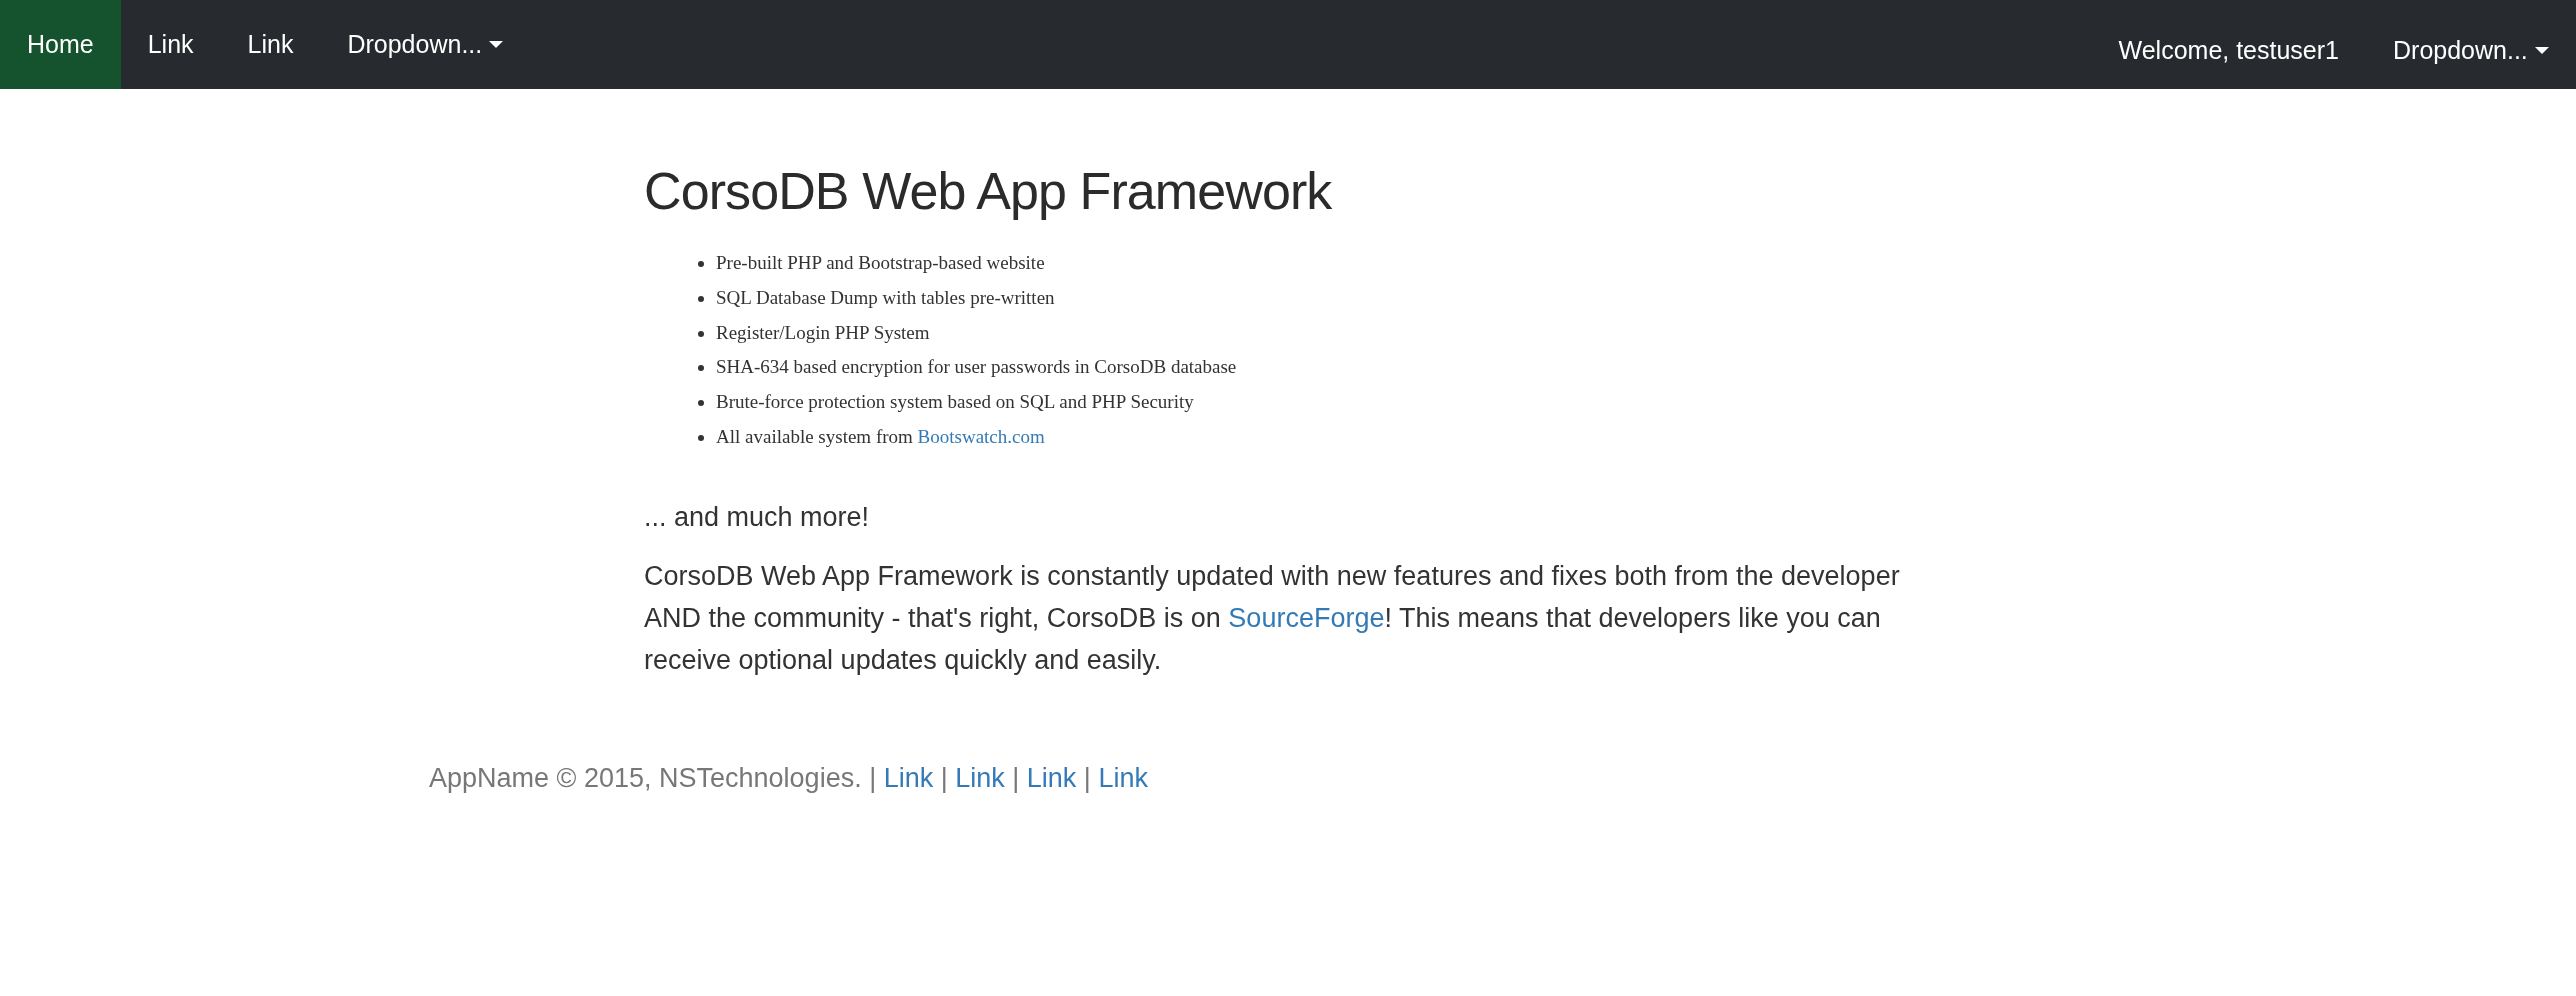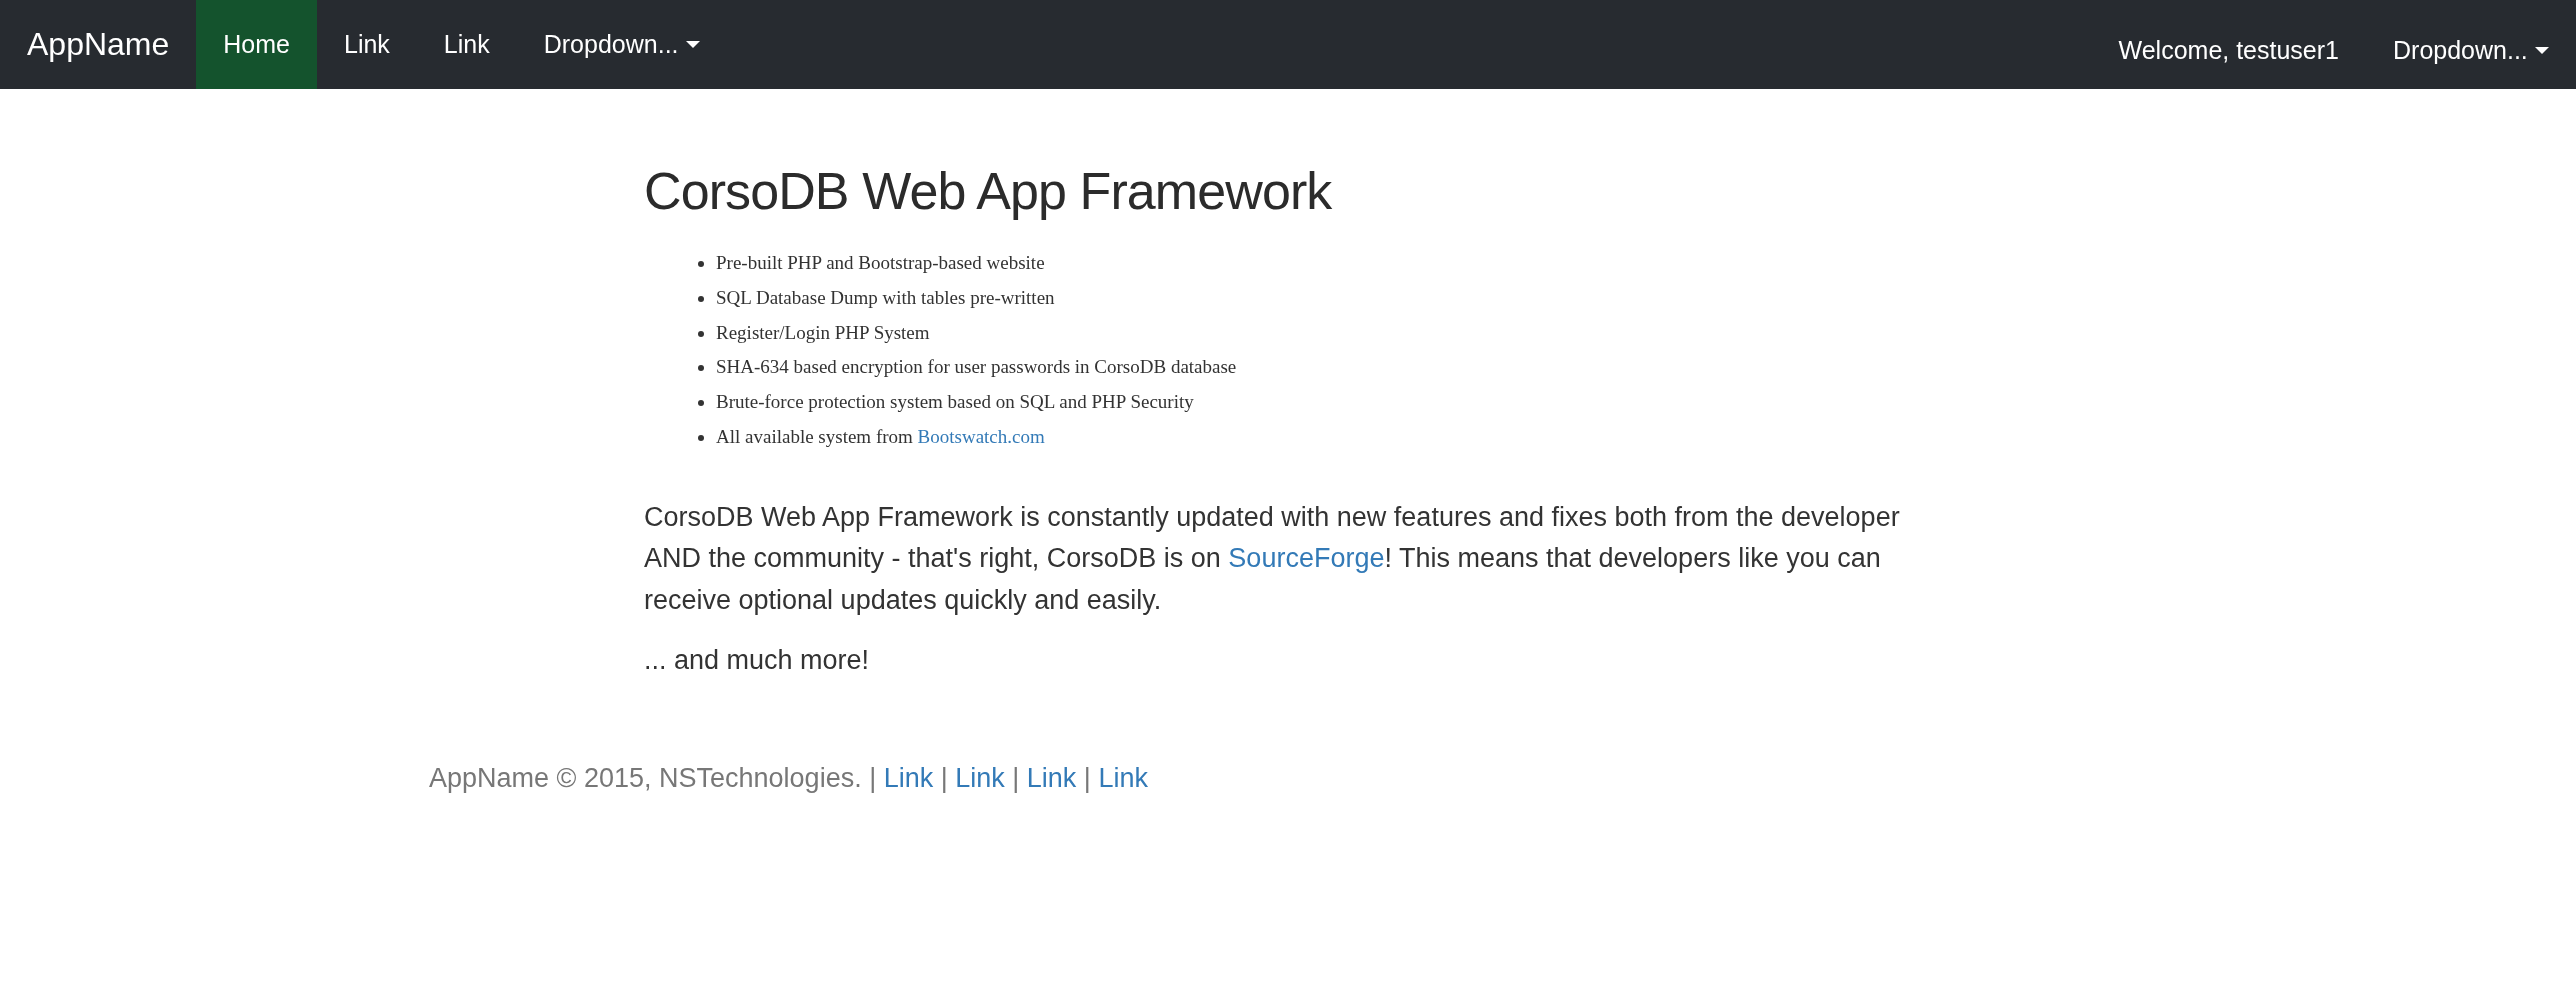--- a/index.html
+++ b/index.html
@@ -113,21 +113,20 @@
     cursor: pointer;
   }
   .footer .sep {
     color: #777;
   }
 </style>
 </head>
 <body>
 
 <div class="navbar">
-  <div class="navbar-brand">AppName</div>
   <div class="nav-left">
     <div class="nav-item active">
       <span>Home</span>
     </div>
     <div class="nav-item">
       <span>Link</span>
     </div>
     <div class="nav-item">
       <span>Link</span>
     </div>
@@ -155,25 +154,25 @@
     <li>Pre-built PHP and Bootstrap-based website</li>
     <li>SQL Database Dump with tables pre-written</li>
     <li>Register/Login PHP System</li>
     <li>SHA-634 based encryption for user passwords in CorsoDB database</li>
     <li>Brute-force protection system based on SQL and PHP Security</li>
     <li>
       <span>All available system from </span><a class="inline-link">Bootswatch.com</a>
     </li>
   </ul>
 
+  <p class="para">... and much more!</p>
+
   <p class="para">
     <span>CorsoDB Web App Framework is constantly updated with new features and fixes both from the developer AND the community - that's right, CorsoDB is on </span><a class="inline-link">SourceForge</a><span>! This means that developers like you can receive optional updates quickly and easily.</span>
   </p>
-
-  <p class="para">... and much more!</p>
 </div>
 
 <div class="footer">
   <span>AppName © 2015, NSTechnologies.</span>
   <span class="sep"> | </span>
   <a>Link</a>
   <span class="sep"> | </span>
   <a>Link</a>
   <span class="sep"> | </span>
   <a>Link</a>

